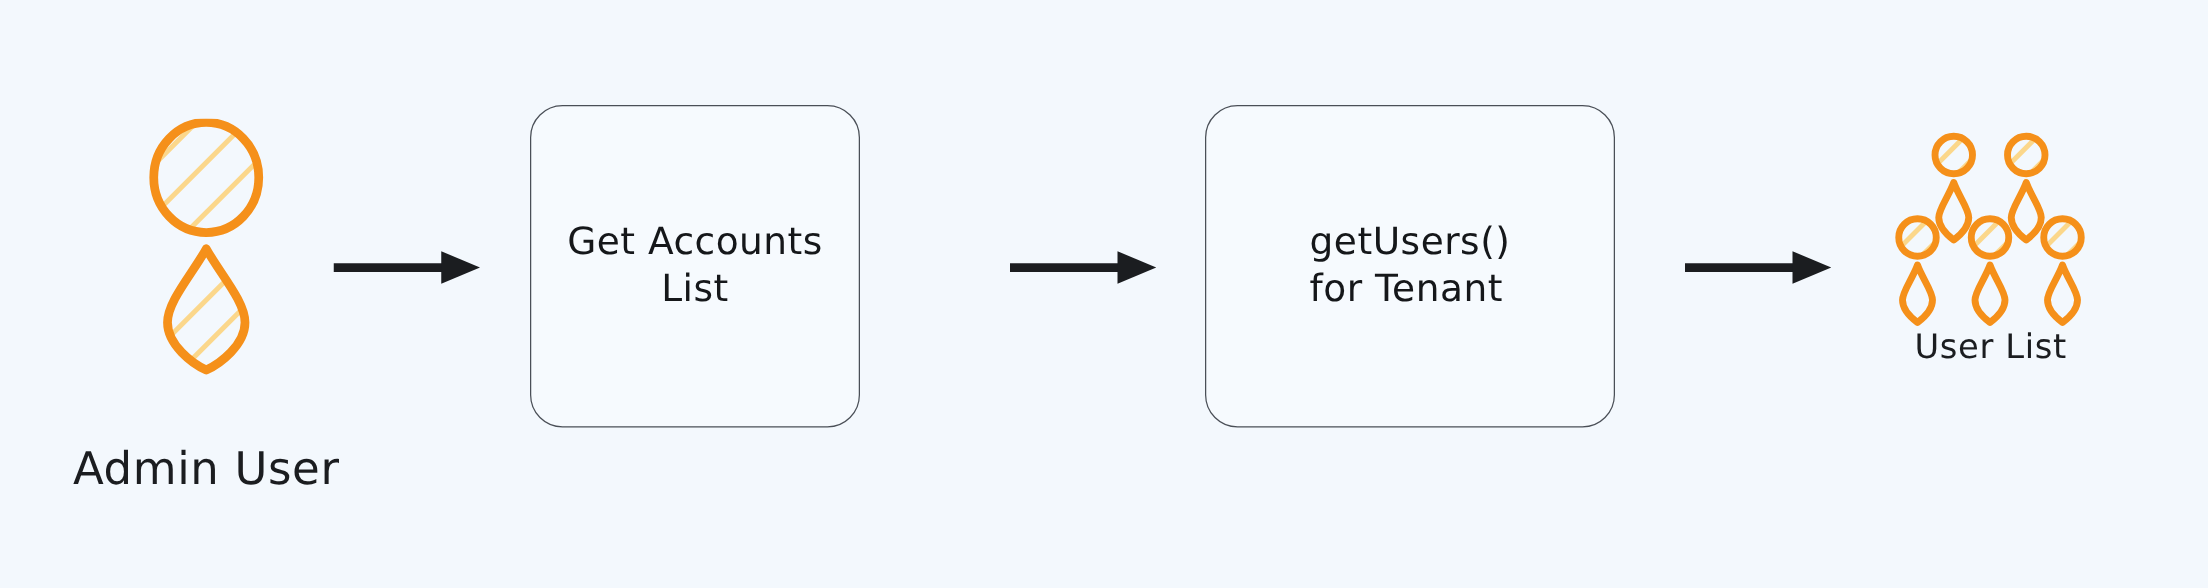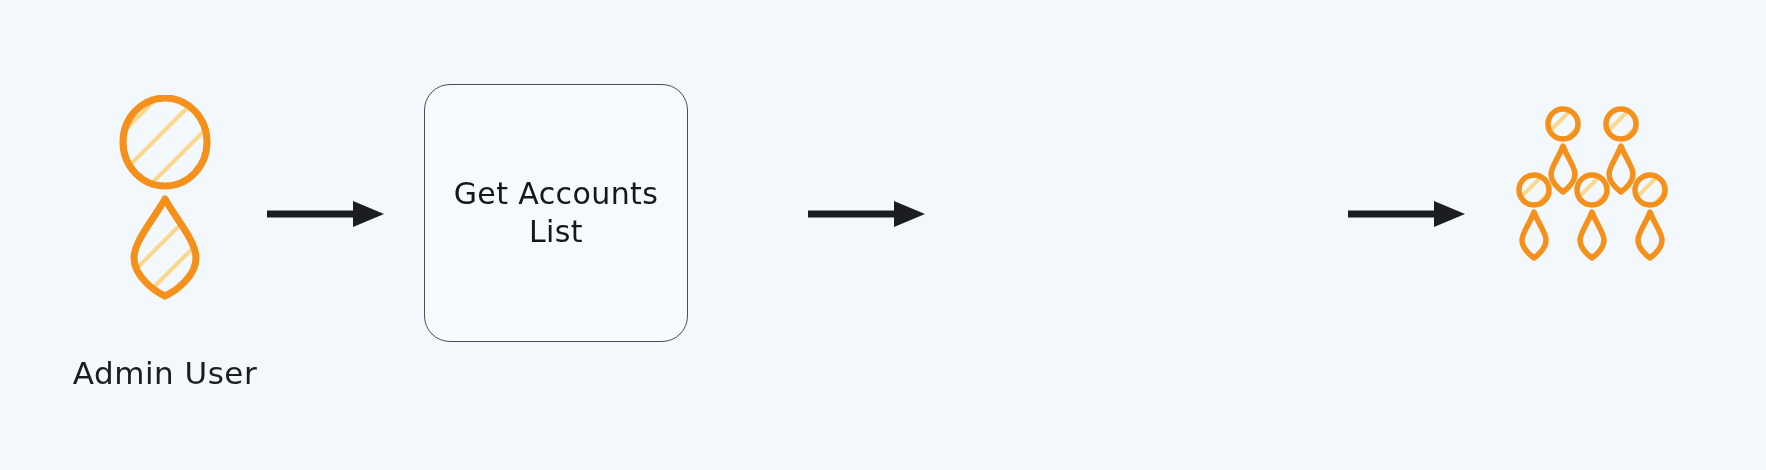--- a/index.html
+++ b/index.html
@@ -27,21 +27,21 @@
     top: 95px;
     width: 130px;
     height: 205px;
   }
   .actor-label {
     position: absolute;
     left: 30px;
     top: 355px;
     width: 270px;
     text-align: center;
-    font-size: 31px;
+    font-size: 36px;
     color: #1b1d20;
     letter-spacing: 0.5px;
   }
 
   
   .process-box {
     position: absolute;
     box-sizing: border-box;
     border: 1.6px solid #4a4f57;
     border-radius: 26px;
@@ -161,20 +161,24 @@
     <div class="box-text hand">Get Accounts List</div>
   </div>
 
   <div class="arrow" id="arrow-2">
     <svg width="120" height="36" viewBox="0 0 120 36">
       <line x1="2" y1="18" x2="92" y2="18" stroke="#1b1d20" stroke-width="7"></line>
       <polygon points="88,5 119,18 88,31" fill="#1b1d20"></polygon>
     </svg>
   </div>
 
+  <div class="process-box" id="box-getusers">
+    <div class="box-text hand">getUsers()
+for Tenant</div>
+  </div>
 
   <div class="arrow" id="arrow-3">
     <svg width="120" height="36" viewBox="0 0 120 36">
       <line x1="2" y1="18" x2="92" y2="18" stroke="#1b1d20" stroke-width="7"></line>
       <polygon points="88,5 119,18 88,31" fill="#1b1d20"></polygon>
     </svg>
   </div>
 
   <div class="userlist-group">
     <svg width="168" height="160" viewBox="0 0 168 160">
@@ -193,14 +197,15 @@
       </defs>
 
       <use href="#miniUser" x="55" y="22"></use>
       <use href="#miniUser" x="113" y="22"></use>
 
       <use href="#miniUser" x="26" y="88"></use>
       <use href="#miniUser" x="84" y="88"></use>
       <use href="#miniUser" x="142" y="88"></use>
     </svg>
   </div>
+  <div class="userlist-label hand">User List</div>
 
 </div>
 
 </body></html>

